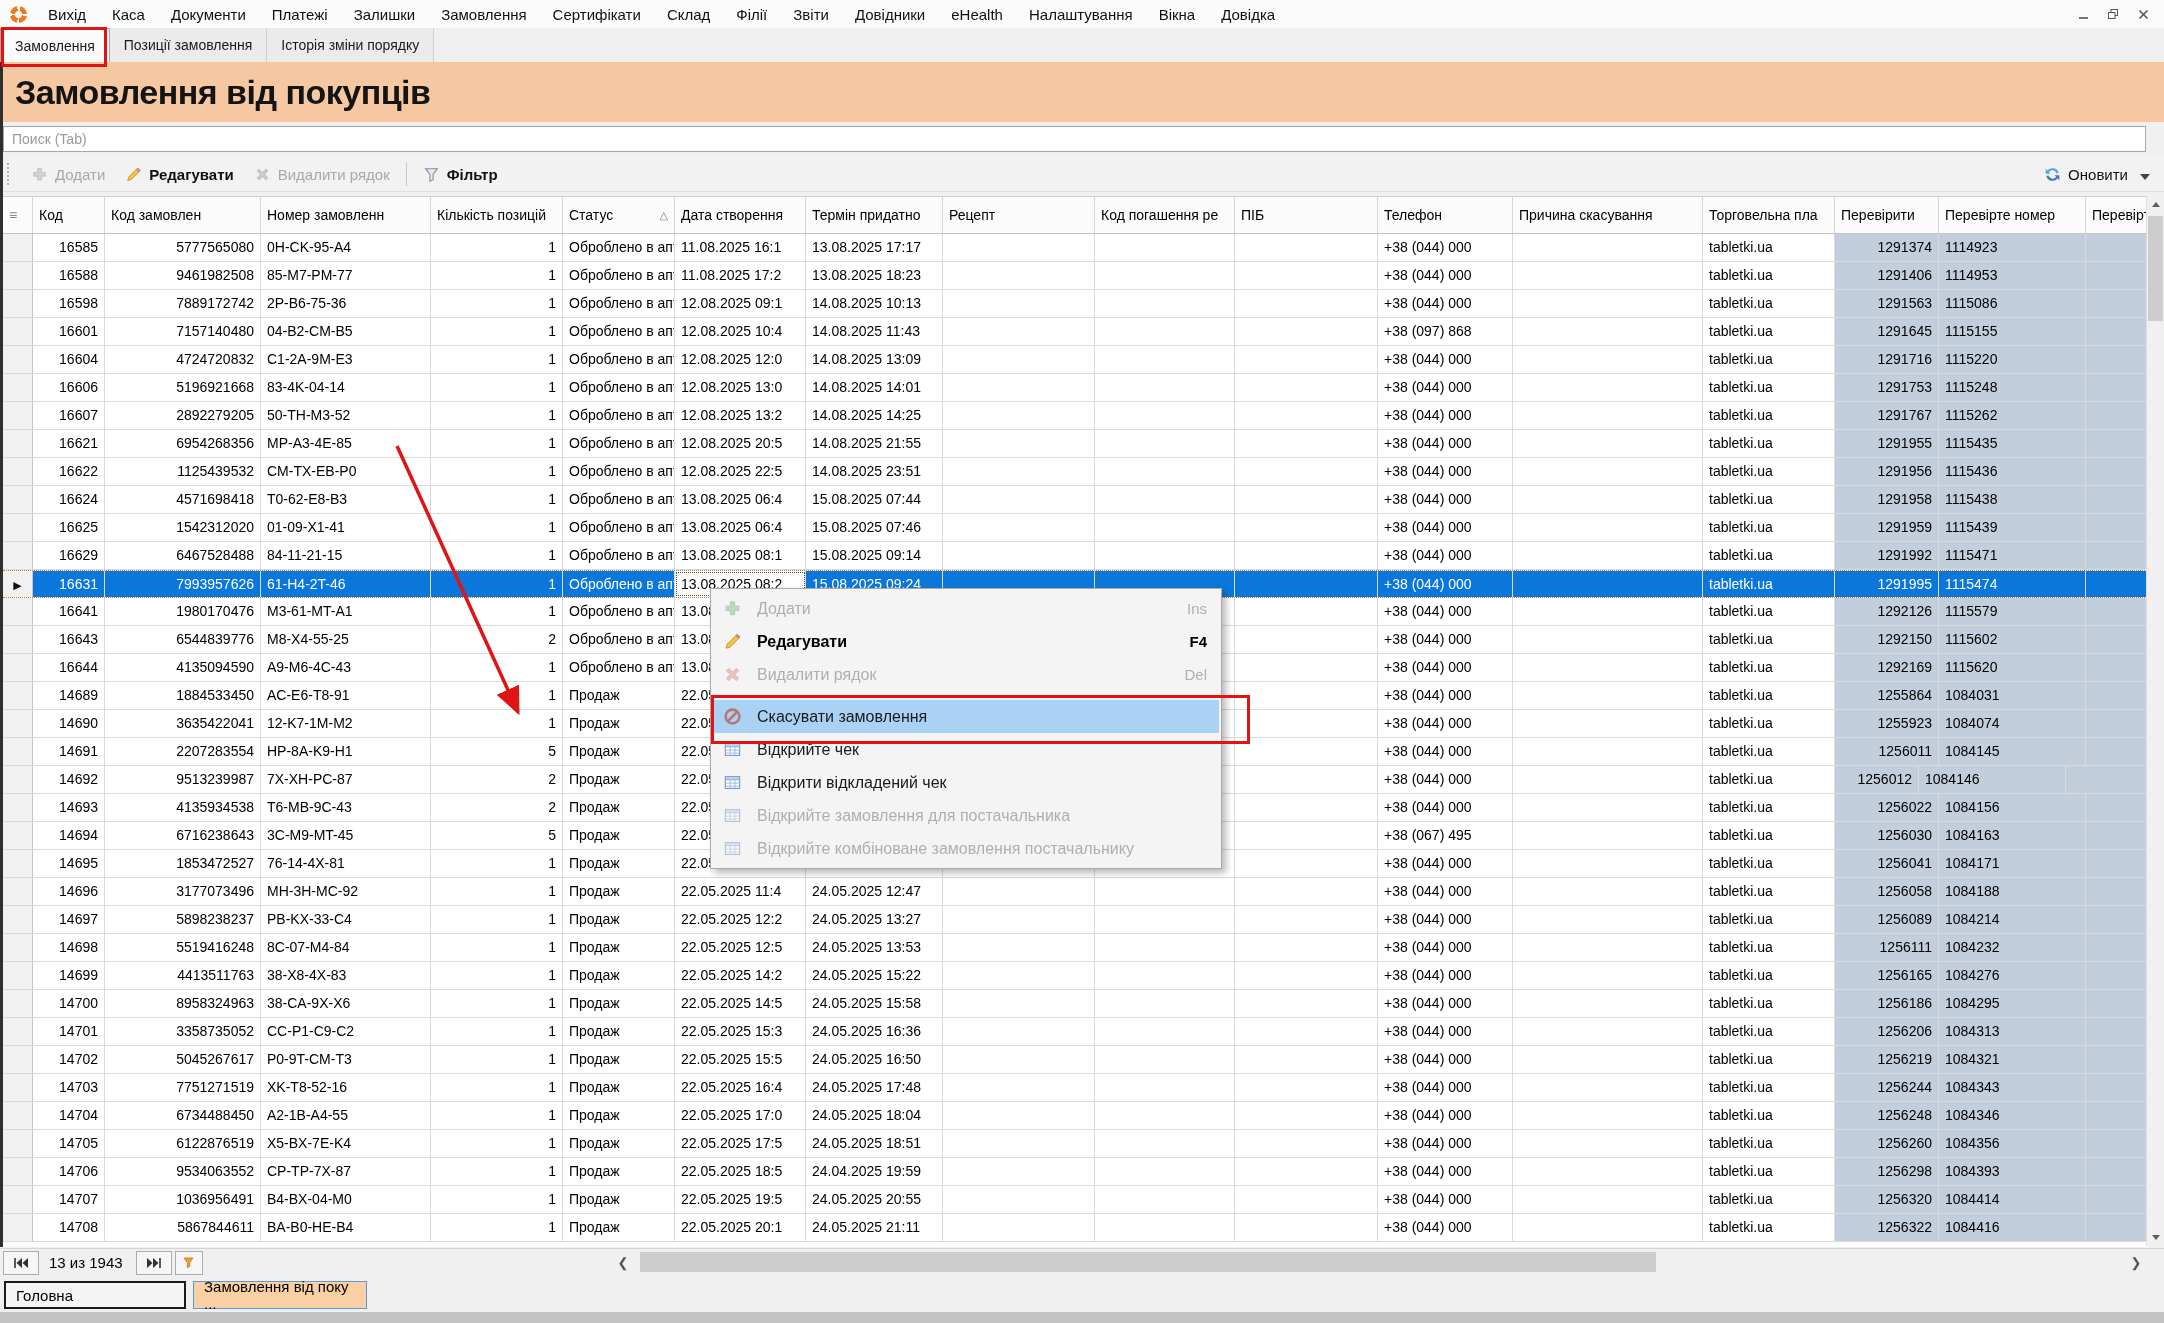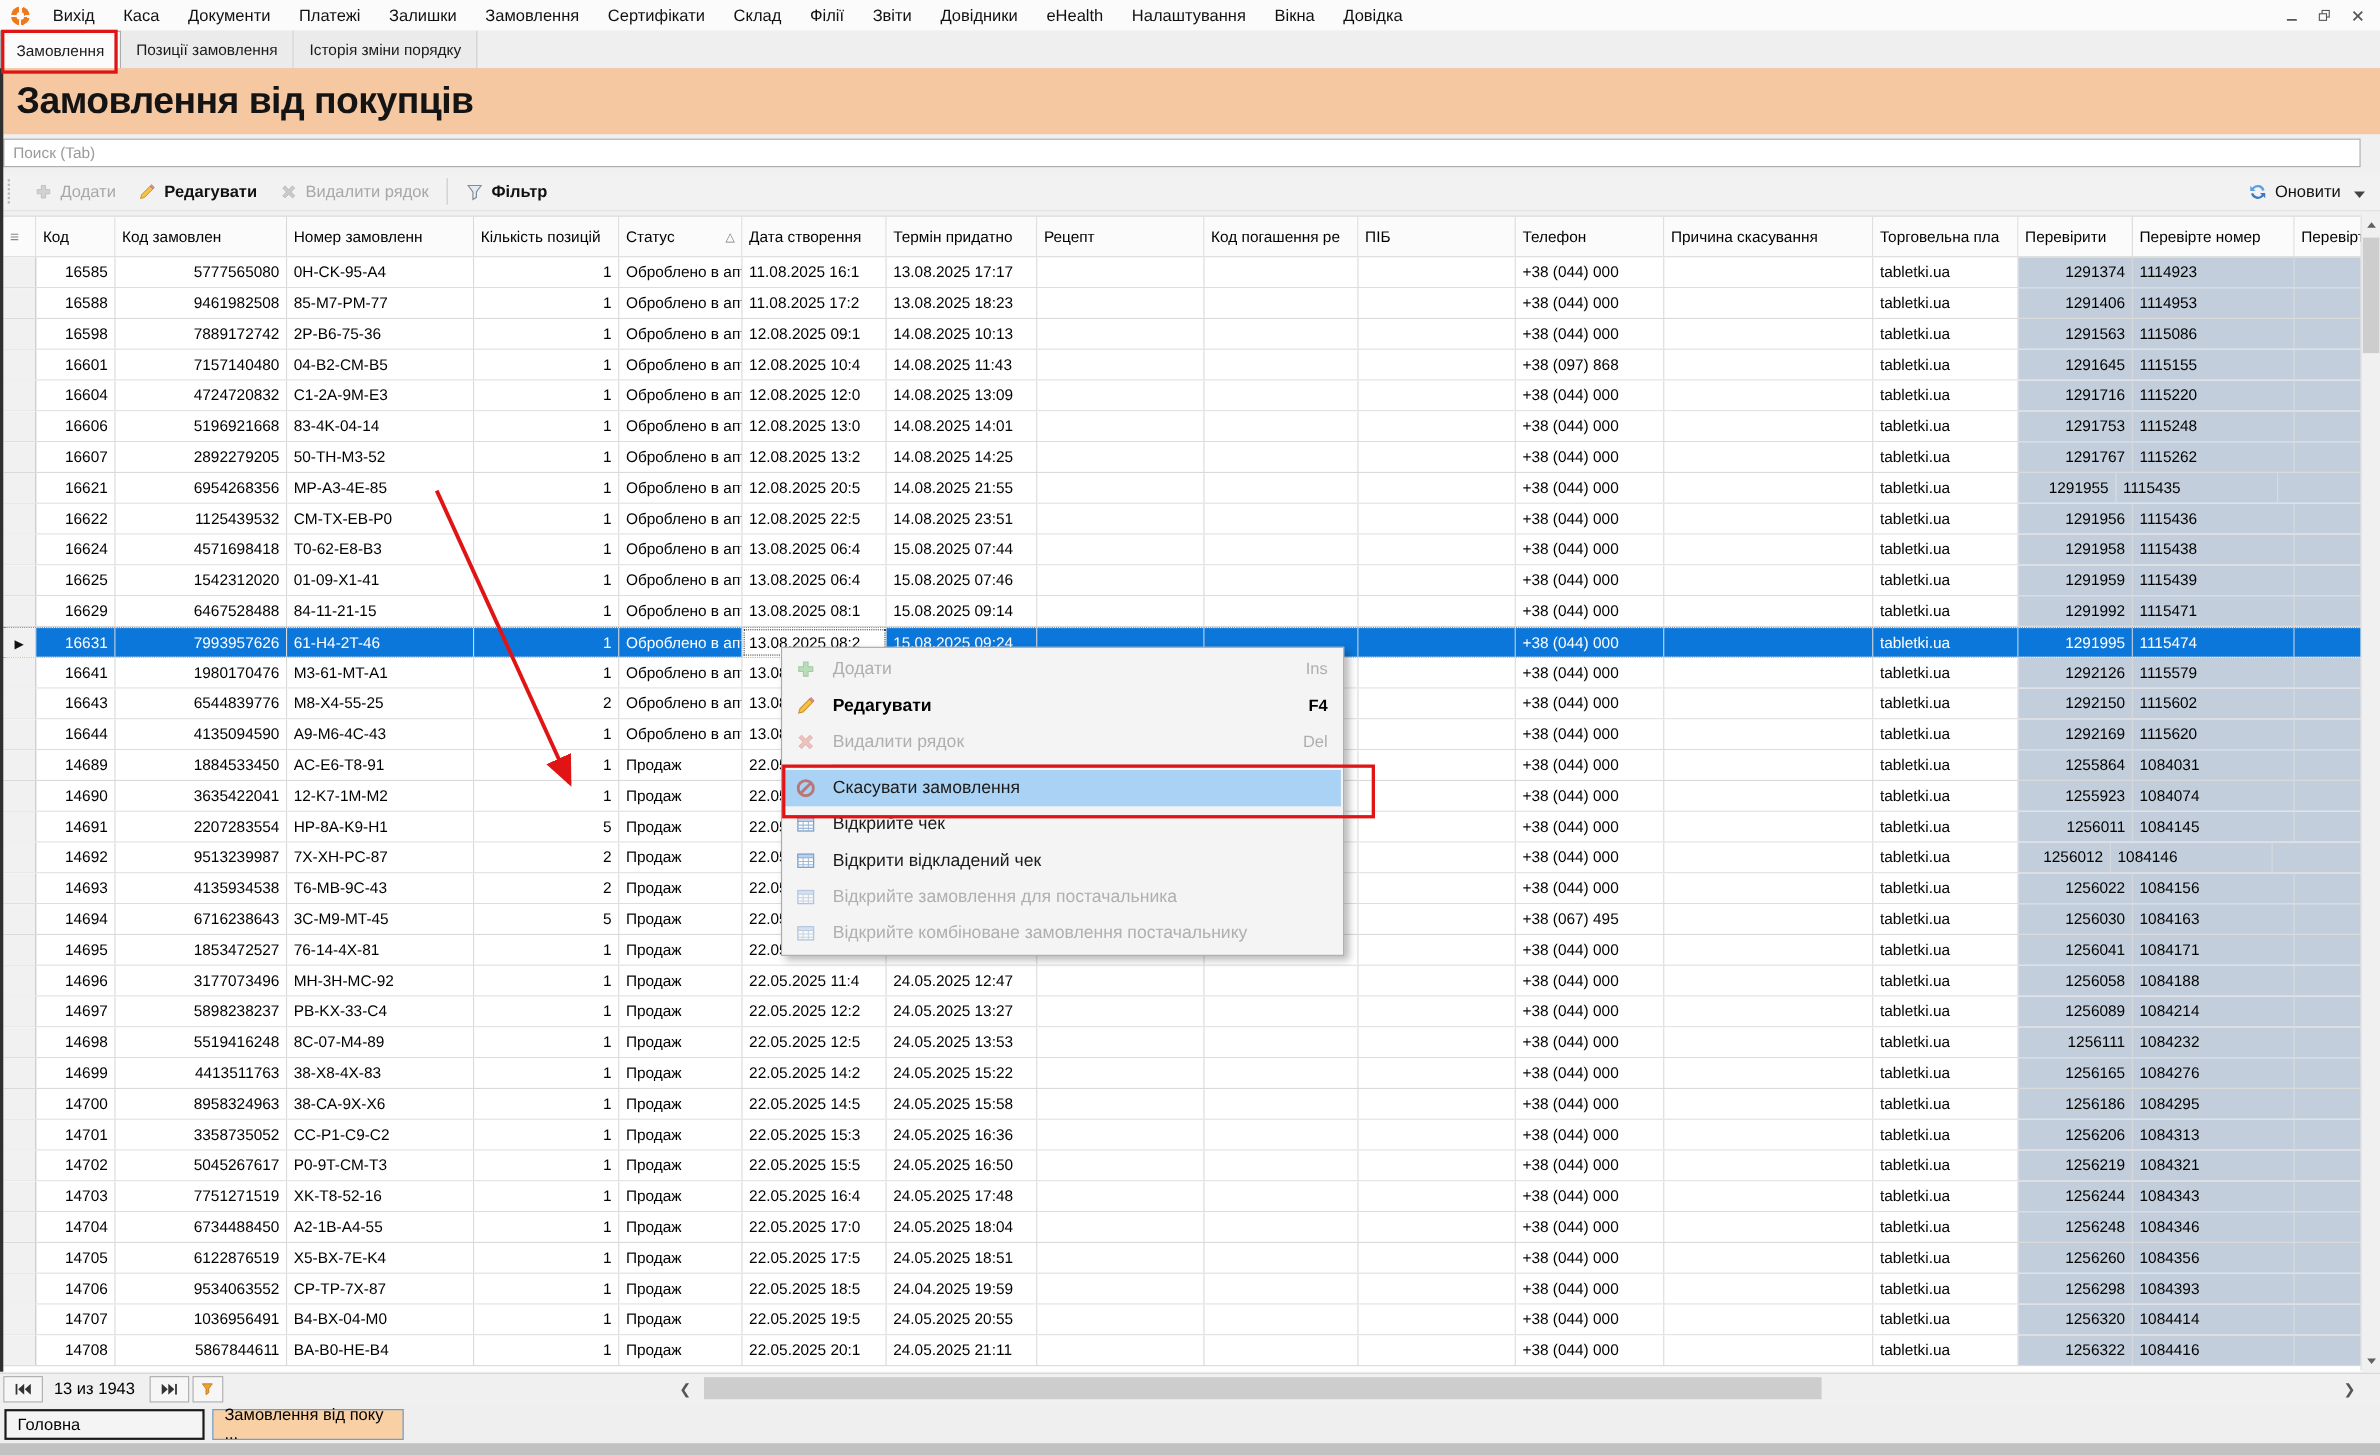--- a/index.html
+++ b/index.html
@@ -380,21 +380,21 @@
           <div class="cell r" style="width: 132px;">1</div>
           <div class="cell" style="width: 112px;">Оброблено в аптеці</div>
           <div class="cell" style="width: 131px;">12.08.2025 20:5</div>
           <div class="cell" style="width: 137px;">14.08.2025 21:55</div>
           <div class="cell" style="width: 152px;"></div>
           <div class="cell" style="width: 140px;"></div>
           <div class="cell" style="width: 143px;"></div>
           <div class="cell" style="width: 135px;">+38 (044) 000</div>
           <div class="cell" style="width: 190px;"></div>
           <div class="cell" style="width: 132px;">tabletki.ua</div>
-          <div class="cell r tint" style="width: 89px;">1291955</div>
+          <div class="cell r tint" style="width: 104px;">1291955</div>
           <div class="cell tint" style="width: 147px;">1115435</div>
           <div class="cell tint" style="width: 84px;"></div>
         </div>
         <div class="row">
           <div class="cell rowsel" style="width: 30px;"></div>
           <div class="cell r" style="width: 72px;">16622</div>
           <div class="cell r" style="width: 156px;">1125439532</div>
           <div class="cell" style="width: 170px;">CM-TX-EB-P0</div>
           <div class="cell r" style="width: 132px;">1</div>
           <div class="cell" style="width: 112px;">Оброблено в аптеці</div>
@@ -711,21 +711,21 @@
           <div class="cell" style="width: 190px;"></div>
           <div class="cell" style="width: 132px;">tabletki.ua</div>
           <div class="cell r tint" style="width: 104px;">1256089</div>
           <div class="cell tint" style="width: 147px;">1084214</div>
           <div class="cell tint" style="width: 84px;"></div>
         </div>
         <div class="row">
           <div class="cell rowsel" style="width: 30px;"></div>
           <div class="cell r" style="width: 72px;">14698</div>
           <div class="cell r" style="width: 156px;">5519416248</div>
-          <div class="cell" style="width: 170px;">8C-07-M4-89</div>
+          <div class="cell" style="width: 170px;">8C-07-M4-84</div>
           <div class="cell r" style="width: 132px;">1</div>
           <div class="cell" style="width: 112px;">Продаж</div>
           <div class="cell" style="width: 131px;">22.05.2025 12:5</div>
           <div class="cell" style="width: 137px;">24.05.2025 13:53</div>
           <div class="cell" style="width: 152px;"></div>
           <div class="cell" style="width: 140px;"></div>
           <div class="cell" style="width: 143px;"></div>
           <div class="cell" style="width: 135px;">+38 (044) 000</div>
           <div class="cell" style="width: 190px;"></div>
           <div class="cell" style="width: 132px;">tabletki.ua</div>

